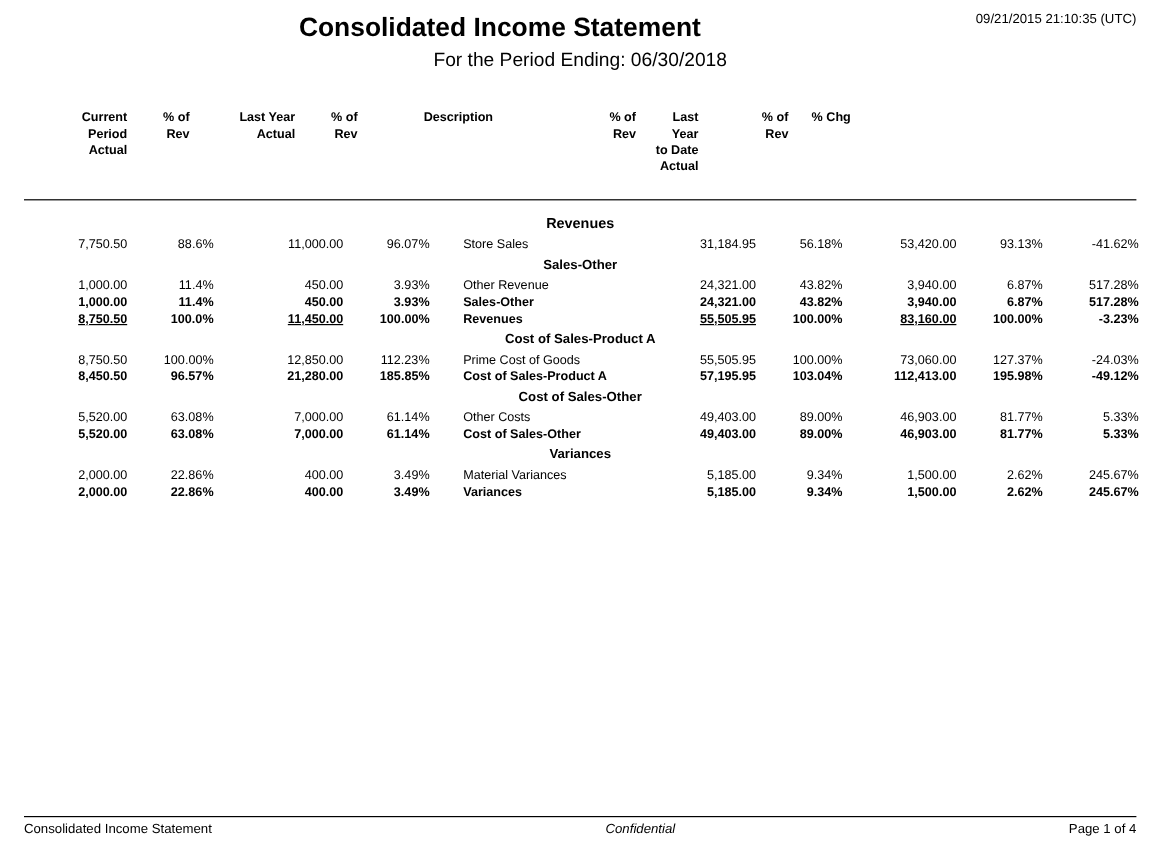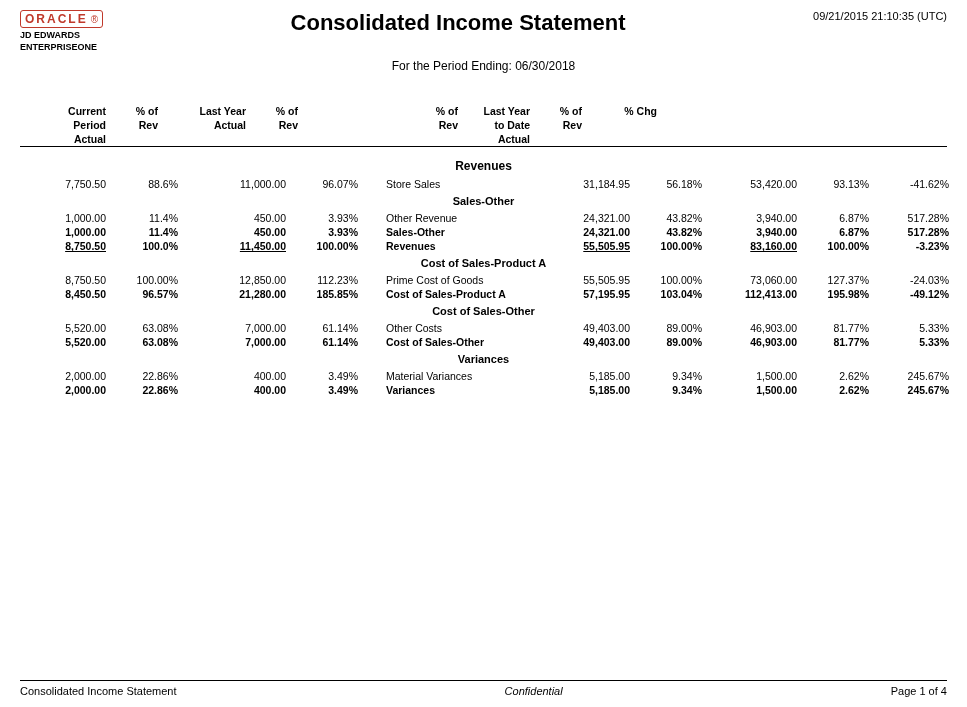--- a/index.html
+++ b/index.html
@@ -44,29 +44,29 @@
       font-weight: bold;
     }
     .report-datetime {
       font-size: 11px;
       text-align: right;
       white-space: nowrap;
     }
     .period-line {
       text-align: center;
       margin-bottom: 10px;
-      font-size: 12px;
+      font-size: 16px;
     }
     
     .col-headers {
       display: grid;
       grid-template-columns: 90px 52px 88px 52px 160px 72px 52px 75px 52px 60px;
       margin-bottom: 2px;
       border-bottom: 1px solid #000;
-      padding-bottom: 0;
+      padding-bottom: 19px;
       margin-top: 32px;
     }
     .col-header {
       font-weight: bold;
       font-size: 10.5px;
       text-align: right;
       line-height: 1.3;
       padding: 0 4px;
     }
     .col-header.desc {
@@ -120,48 +120,39 @@
       border-top: 1px solid #000;
       padding-top: 4px;
     }
   </style>
 </head>
 <body>
 
 <div class="page">
 
   <div class="header">
-    <div class="oracle-logo">
-      <div style="border: 1.5px solid #c0392b; border-radius: 3px; padding: 1px 4px; margin-bottom: 2px;">
-        <span style="color: #c0392b; font-size: 12px; font-weight: bold; letter-spacing: 2px;">ORACLE</span>
-        <span style="color: #c0392b; font-size: 10px;">®</span>
-      </div>
-      <div class="jde-text">
-        <div>JD EDWARDS</div>
-        <div>ENTERPRISEONE</div>
-      </div>
-    </div>
     <div class="report-title">
       <h1>Consolidated Income Statement</h1>
     </div>
     <div class="report-datetime">09/21/2015 21:10:35 (UTC)</div>
   </div>
 
   <div class="period-line">For the Period Ending:  06/30/2018</div>
 
   <div class="col-headers">
     <div class="col-header" style="white-space:pre-line">Current
 Period
 Actual</div>
     <div class="col-header" style="white-space:pre-line">% of
 Rev</div>
     <div class="col-header" style="white-space:pre-line">Last Year
 Actual</div>
     <div class="col-header" style="white-space:pre-line">% of
 Rev</div>
+    <div class="col-header desc">Description</div>
     <div class="col-header" style="white-space:pre-line">% of
 Rev</div>
     <div class="col-header" style="white-space:pre-line">Last Year
 to Date
 Actual</div>
     <div class="col-header" style="white-space:pre-line">% of
 Rev</div>
     <div class="col-header">% Chg</div>
   </div>
 

